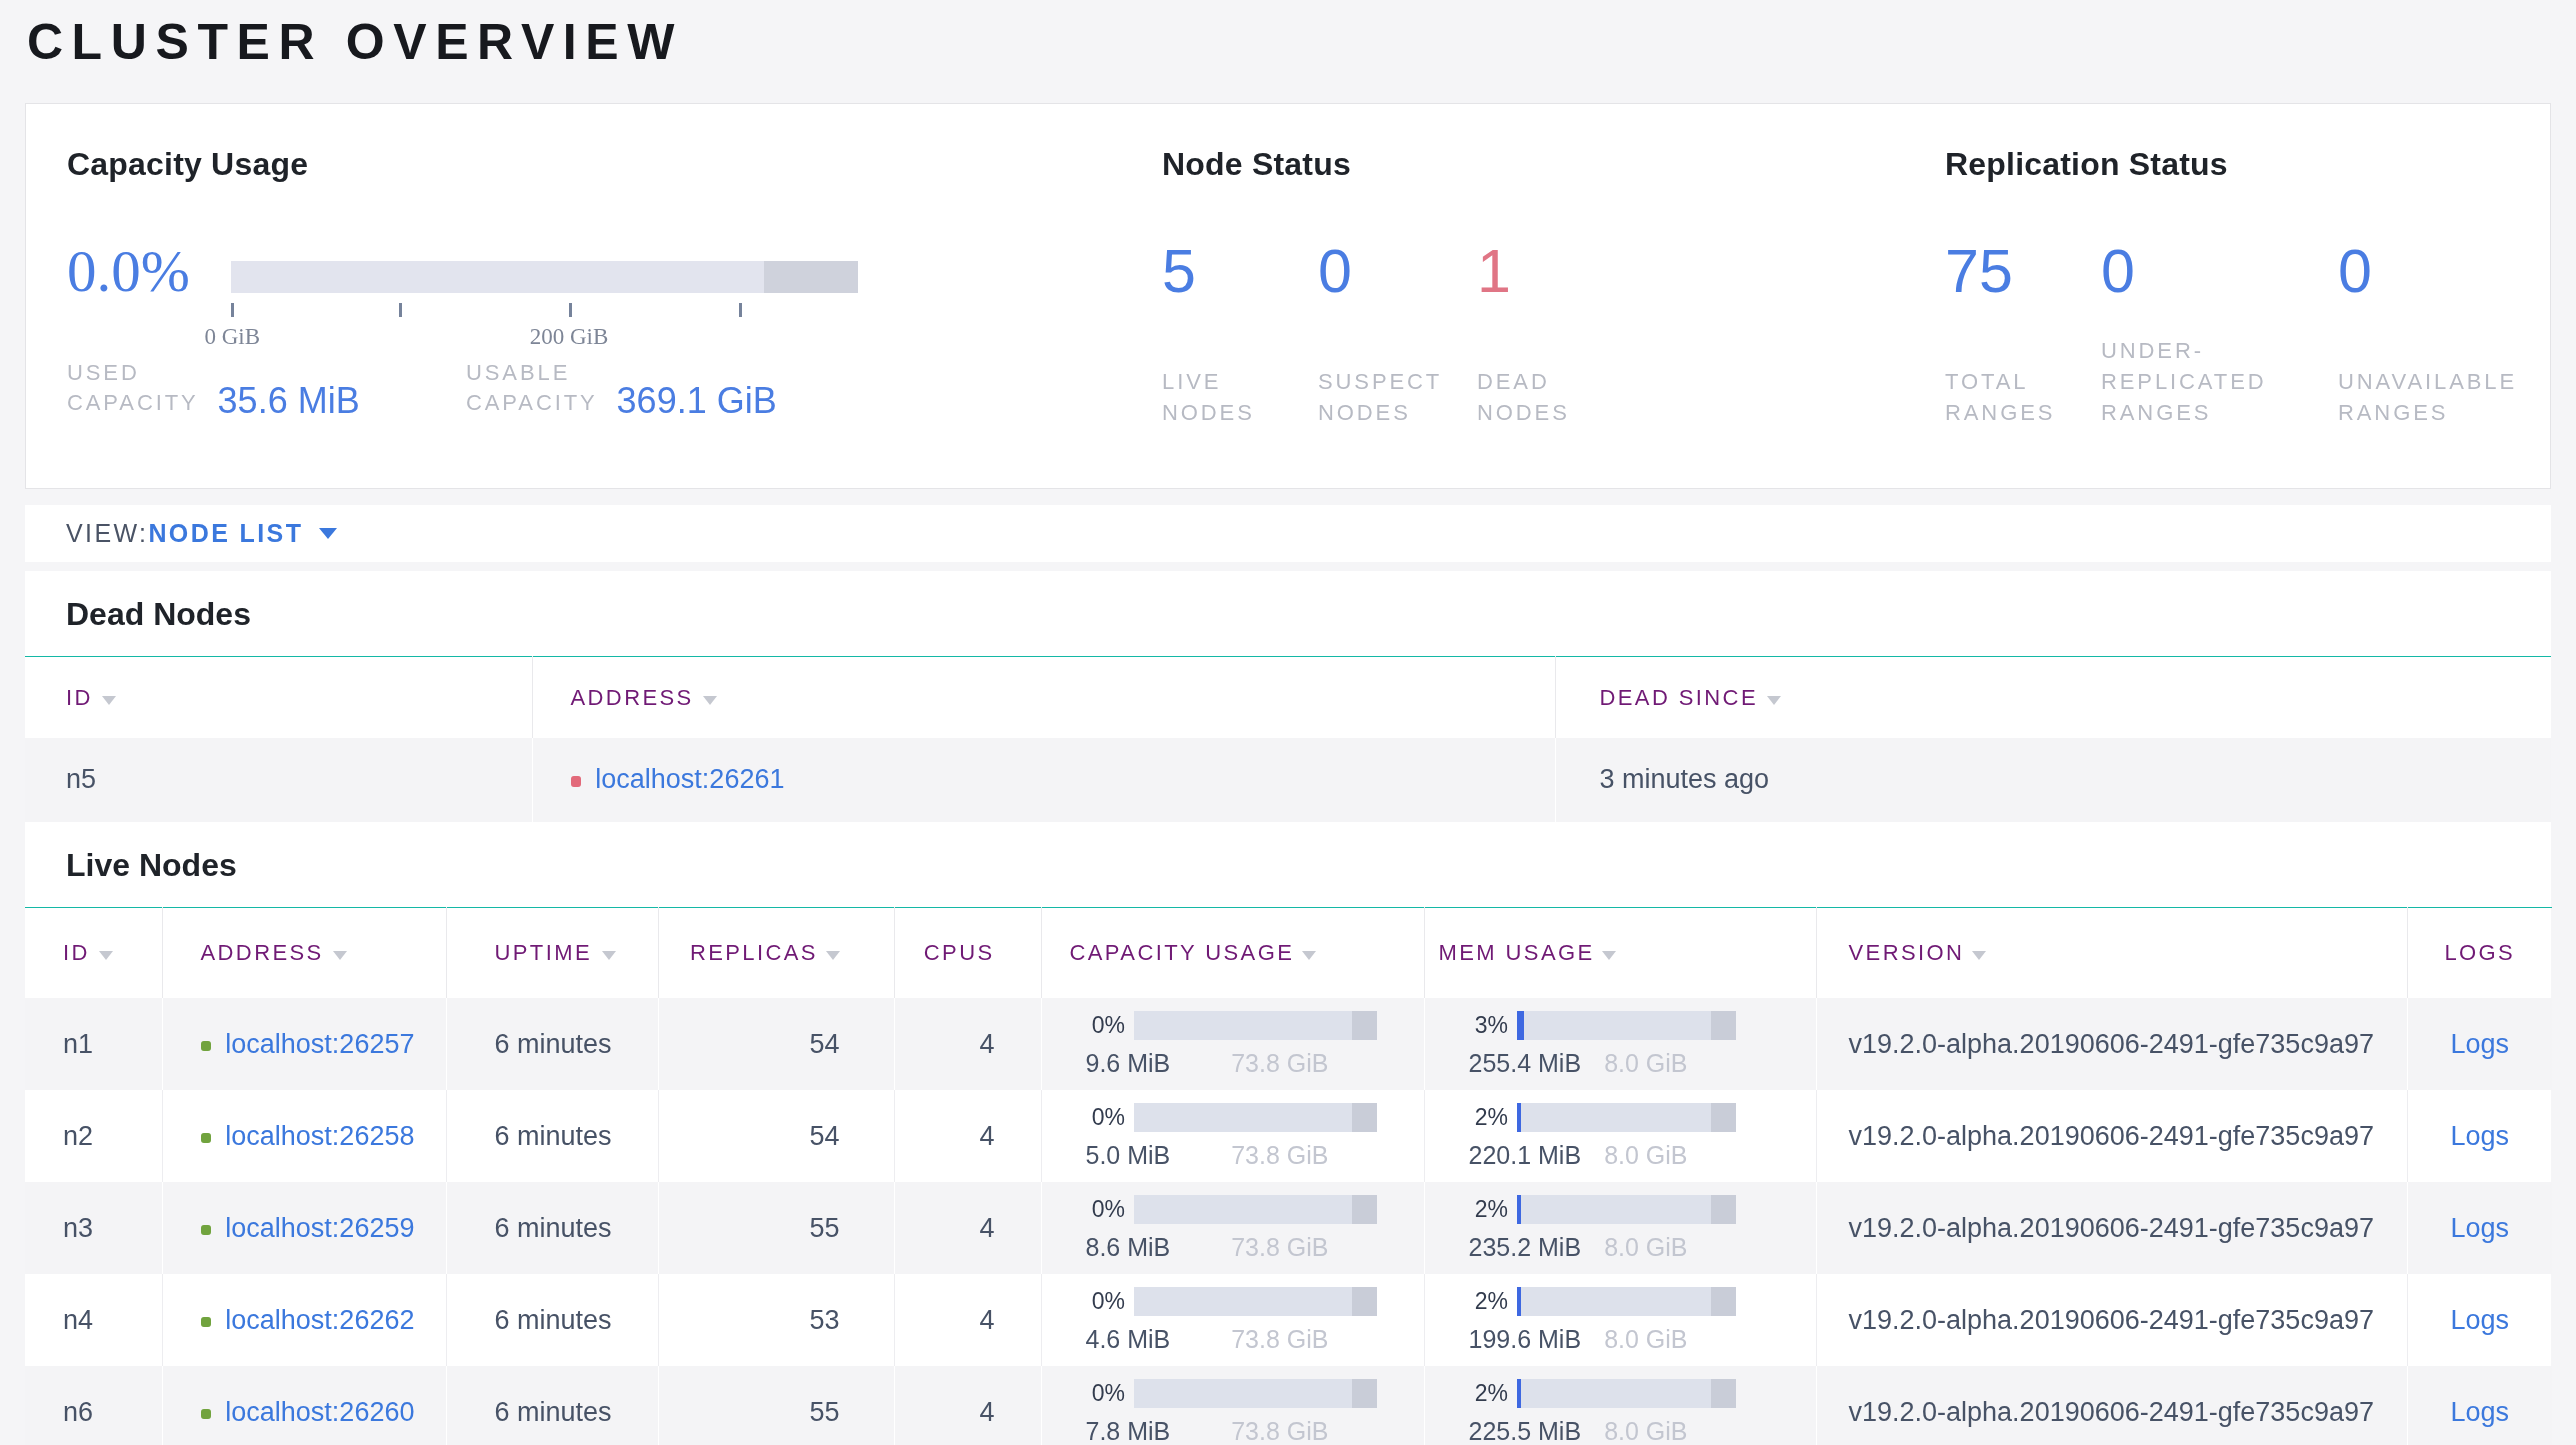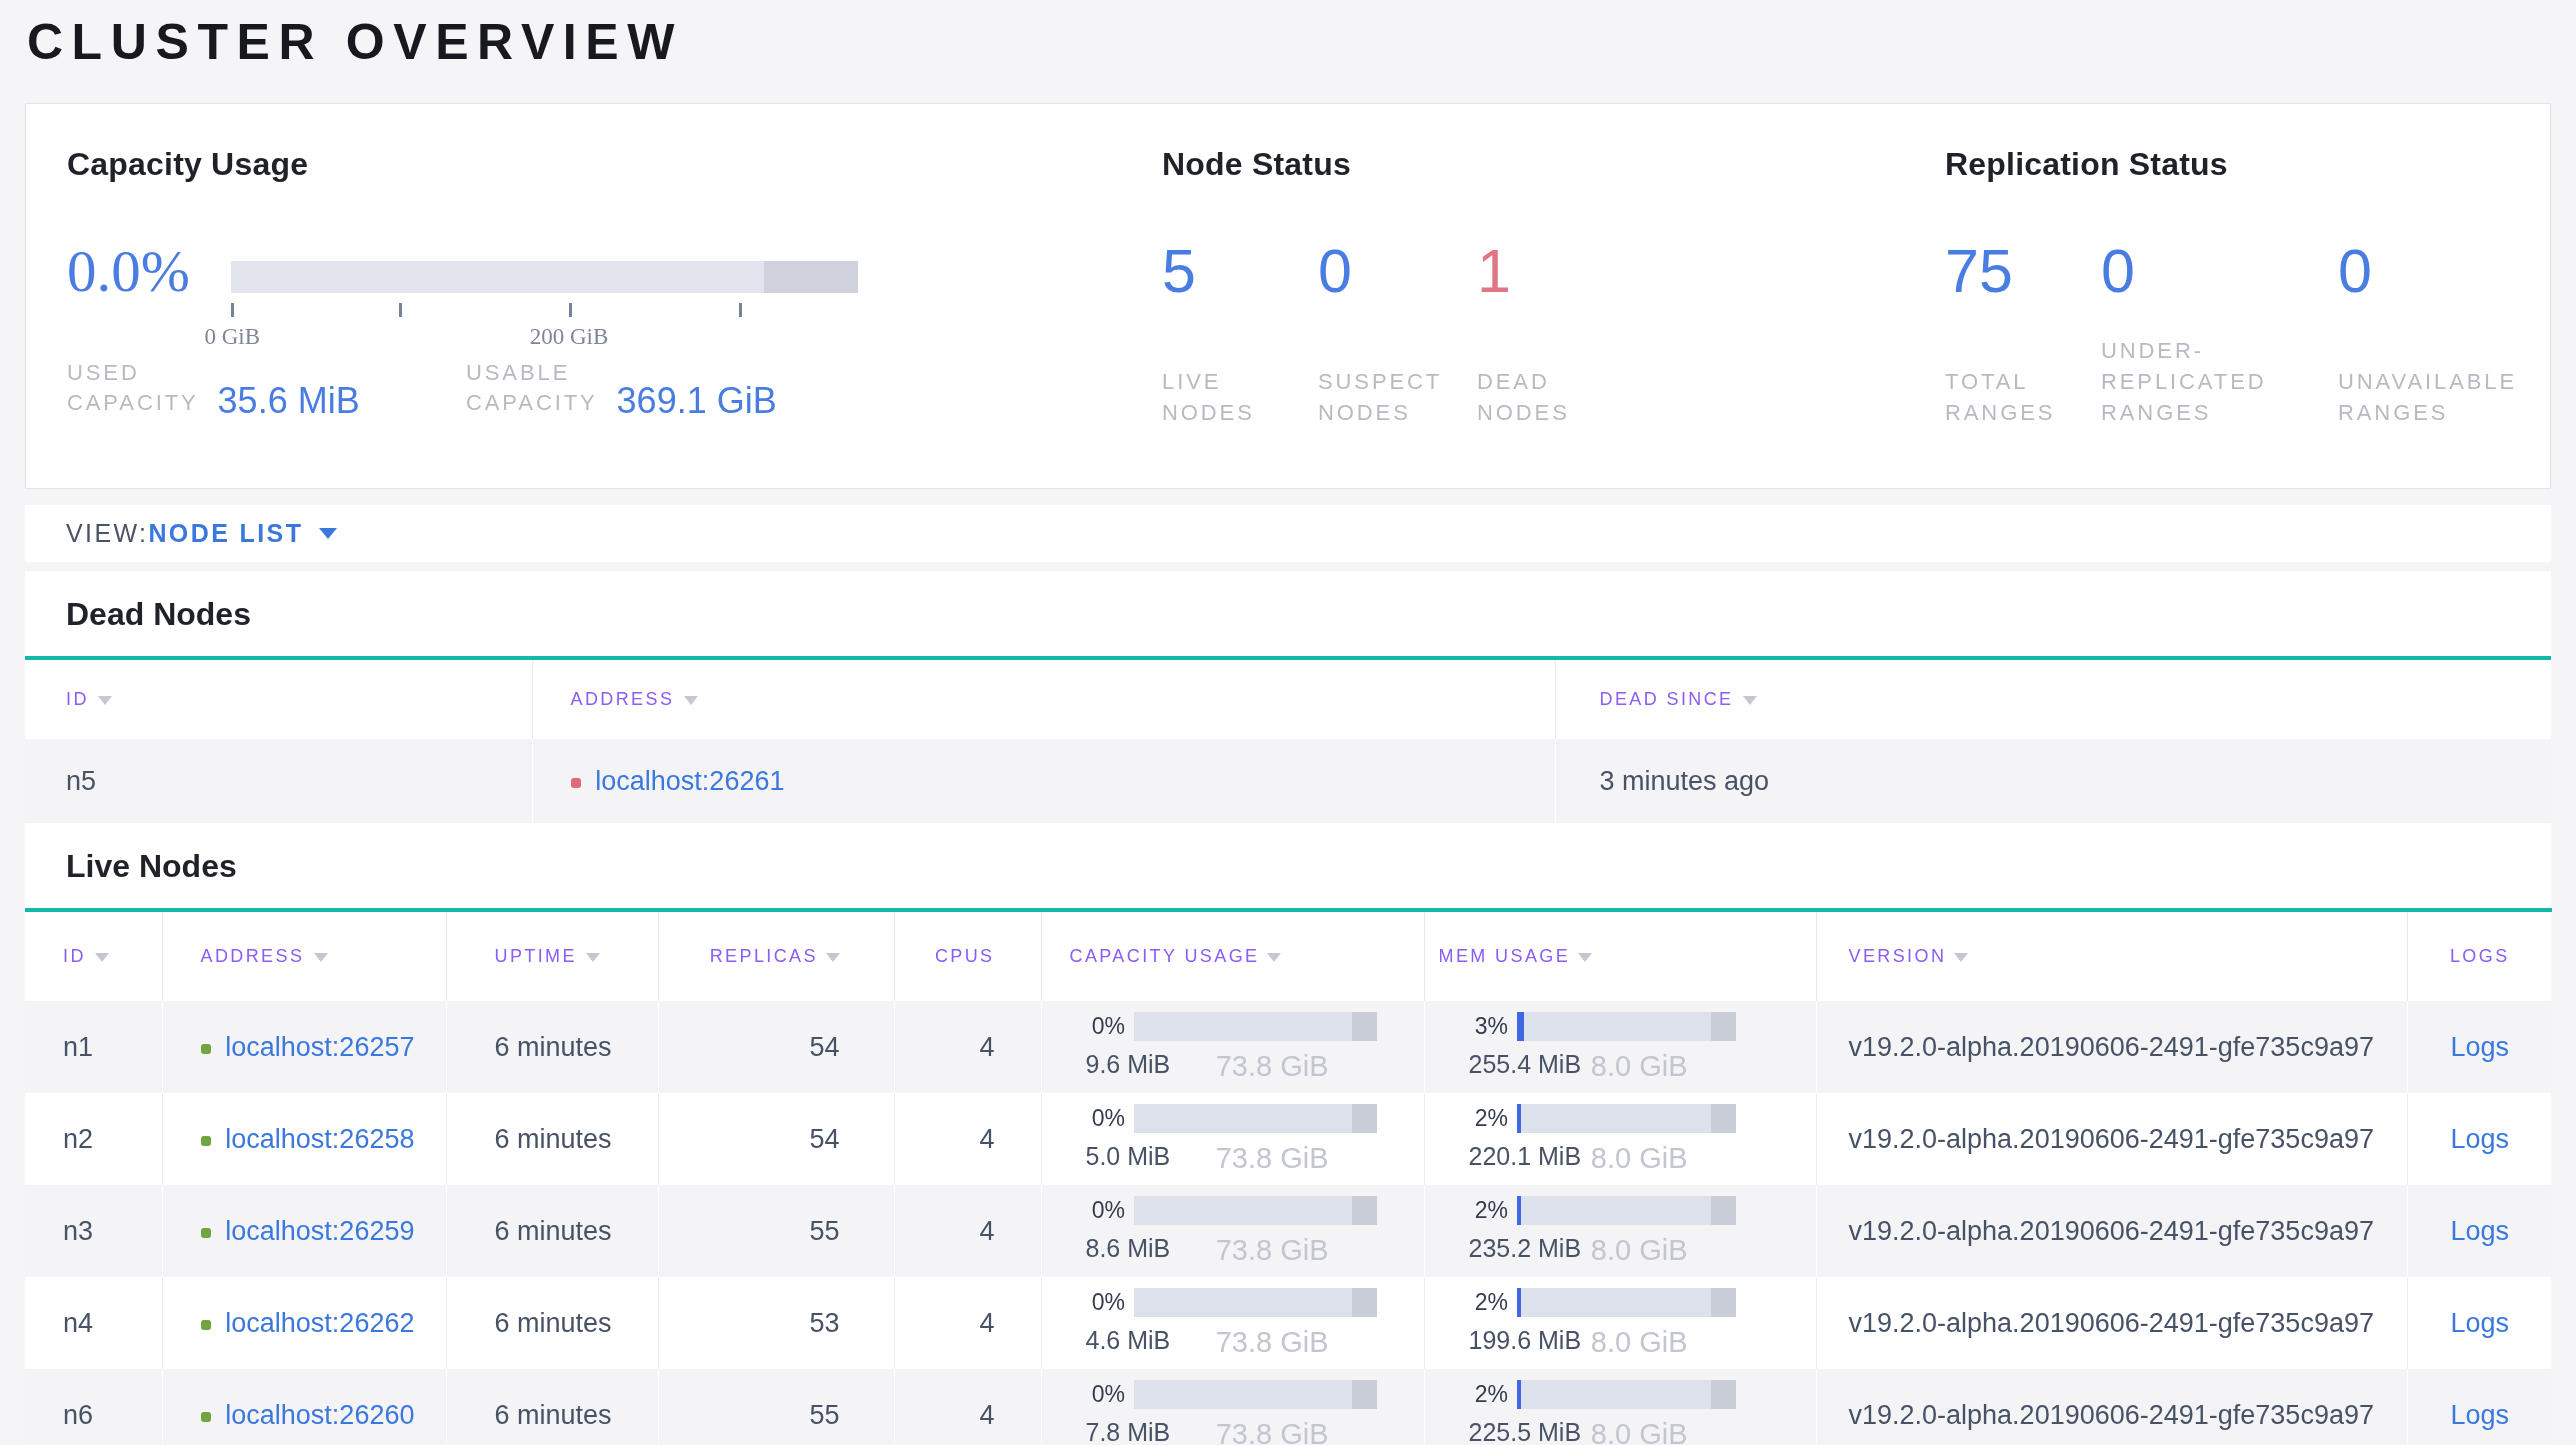--- a/index.html
+++ b/index.html
@@ -41,21 +41,21 @@
   
   .view-bar { margin-top:16px; background:#fff; height:57px; display:flex; align-items:center; padding-left:41px; }
   .view-label { font-size:25px; letter-spacing:2.4px; color:#4a5365; }
   .view-selected { font-size:25px; letter-spacing:2.4px; color:#3b78dd; font-weight:600; cursor:pointer; display:flex; align-items:center; }
   .caret-down { width:0; height:0; border-left:9.5px solid transparent; border-right:9.5px solid transparent; border-top:11.5px solid #3b78dd; margin-left:15.3px; }
 
   
   .tables-panel { margin-top:9.5px; background:#fff; }
   .section-heading { font-size:32px; font-weight:600; color:#1f2329; padding:25px 0 23px 41px; }
   table { border-collapse:collapse; width:100%; table-layout:fixed; }
-  th { border-top:4px solid #14b8a6; border-right:1px solid #e9e9ec; height:81px; font-size:18px; font-weight:400; letter-spacing:2.4px; color:#8b5cf6; text-align:left; vertical-align:middle; white-space:nowrap; }
+  th { border-top:1px solid #14b8a6; border-right:1px solid #e9e9ec; height:81px; font-size:22px; font-weight:400; letter-spacing:2.4px; color:#701a75; text-align:left; vertical-align:middle; white-space:nowrap; }
   th:last-child { border-right:none; }
   td { border-right:1px solid #ededf0; vertical-align:middle; font-size:27px; color:#475266; white-space:nowrap; }
   td:last-child { border-right:none; }
   tr.row-gray td { background:#f4f4f6; border-right-color:#fff; }
   .sort-caret { display:inline-block; width:0; height:0; border-left:7.6px solid transparent; border-right:7.6px solid transparent; border-top:9.5px solid #c5c8d0; margin-left:9.5px; }
 
   
   .dead-table th.c-id, .dead-table td.c-id { width:507px; padding-left:41px; }
   .dead-table th.c-addr, .dead-table td.c-addr { width:1023px; padding-left:38px; }
   .dead-table th.c-since, .dead-table td.c-since { padding-left:44px; }
@@ -85,21 +85,21 @@
   .meter { padding-left:0; }
   .meter-top { display:flex; align-items:center; }
   .meter-pct { width:92px; text-align:right; font-size:23px; color:#333c4e; padding-right:8.6px; }
   .meter-bar { position:relative; height:29px; background:#dde1eb; }
   .meter-bar.cap { width:243px; } .meter-bar.mem { width:219px; }
   .meter-dark { position:absolute; right:0; top:0; height:100%; width:25px; background:#c9cdd8; }
   .meter-fill { position:absolute; left:0; top:0; height:100%; background:#3e68e1; }
   .meter-labels { display:flex; justify-content:space-between; margin-left:44px; margin-top:8.6px; }
   .meter-labels.cap { width:243px; } .meter-labels.mem { width:219px; }
   .meter-used { font-size:25px; color:#475266; }
-  .meter-total { font-size:29px; color:#c3c6d0; }
+  .meter-total { font-size:25px; color:#c3c6d0; }
 
   
   .bottom-shadow { height:34px; width:1700px; margin-left:735px; background:radial-gradient(ellipse 60% 160% at 50% 0%, rgba(55,58,70,0.13), rgba(0,0,0,0) 70%); }
 </style>
 </head>
 <body>
 
 <div class="page">
 
   <div class="page-title">CLUSTER OVERVIEW</div>

